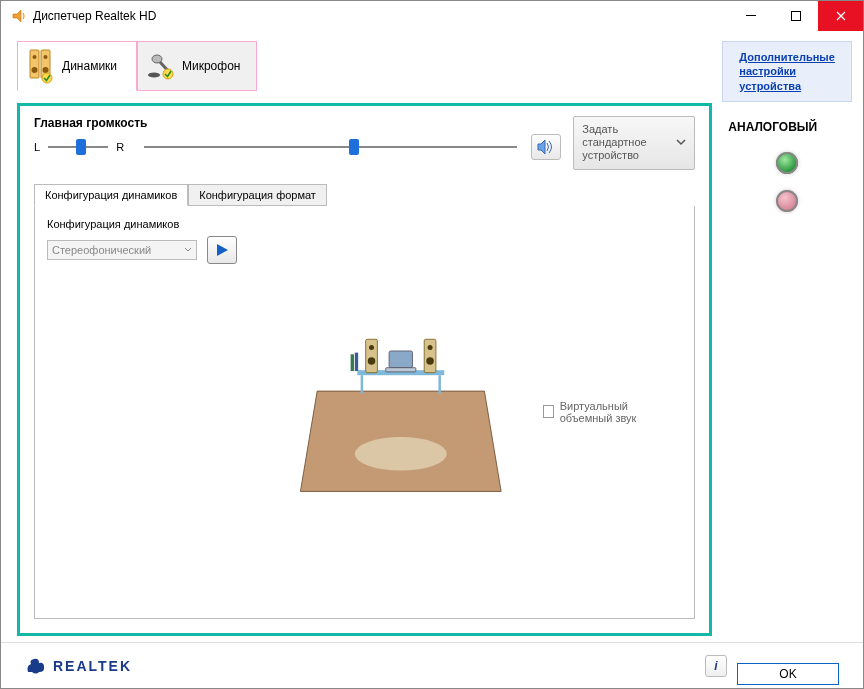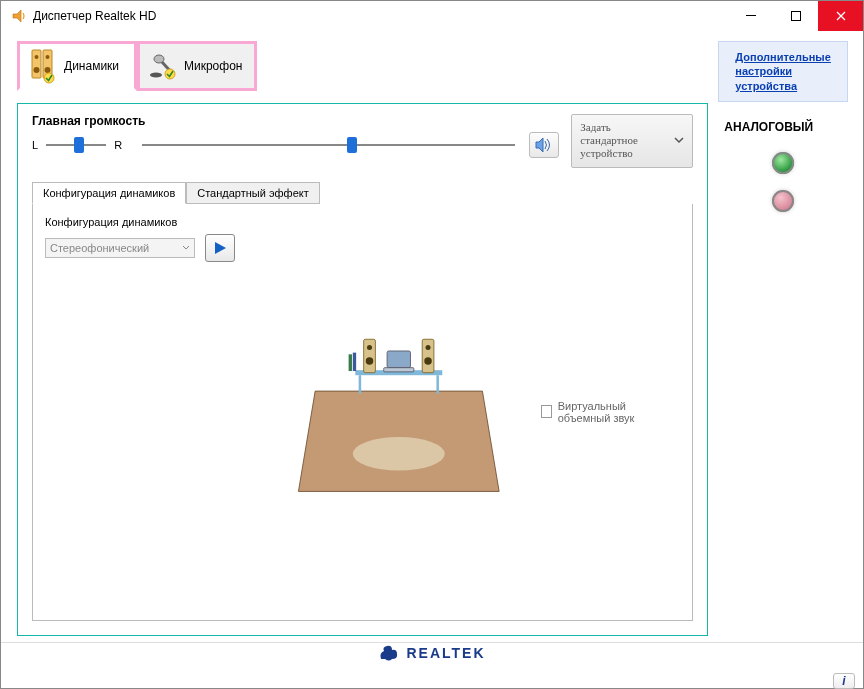--- a/index.html
+++ b/index.html
@@ -7,25 +7,25 @@
   .window { width: 864px; height: 689px; border: 1px solid #888; background: #fff; display: flex; flex-direction: column; box-shadow: 0 0 6px rgba(0,0,0,0.15); }
   .titlebar { height: 30px; display: flex; align-items: center; padding-left: 10px; background: #fff; }
   .titlebar .title-icon { width: 16px; height: 16px; margin-right: 6px; }
   .titlebar .title-text { flex: 1; font-size: 12px; color: #000; }
   .tbtn { width: 45px; height: 30px; display: flex; align-items: center; justify-content: center; color: #333; }
   .tbtn.close { background: #e81123; color: #fff; }
   .content { flex: 1; display: flex; padding: 10px 16px 6px 16px; gap: 10px; }
   .main-col { flex: 1; display: flex; flex-direction: column; }
   .side-col { width: 148px; display: flex; flex-direction: column; }
   .device-tabs { display: flex; height: 50px; margin-bottom: 12px; }
-  .device-tab { border: 3px solid #f9a8d4; display: flex; align-items: center; gap: 6px; padding: 6px 10px; background: #f0f0f0; min-width: 120px; }
+  .device-tab { border: 1px solid #f9a8d4; display: flex; align-items: center; gap: 6px; padding: 6px 10px; background: #f0f0f0; min-width: 120px; }
   .device-tab.active { background: #fff; border-bottom-color: #fff; }
   .device-tab .dt-icon { width: 28px; display:flex; align-items:center; justify-content:center; }
   .device-tab .dt-label { font-size: 12px; }
-  .panel { border: 1px solid #14b8a6; flex: 1; background: #fff; padding: 10px 14px 14px; display:flex; flex-direction:column; }
+  .panel { border: 3px solid #14b8a6; flex: 1; background: #fff; padding: 10px 14px 14px; display:flex; flex-direction:column; }
   .master-row { display:flex; align-items:flex-start; gap:12px; margin-bottom: 10px; }
   .master { flex:1; }
   .master-title { font-weight:bold; margin-bottom:4px; }
   .balance-row { display:flex; align-items:center; gap:8px; font-size:11px; }
   .slider { position:relative; height:18px; }
   .slider .track { position:absolute; top:8px; left:0; right:0; height:2px; background:#888; }
   .slider .thumb { position:absolute; top:1px; width:10px; height:16px; background:#1e6fd9; border-radius:2px; }
   .mini-slider { width:60px; }
   .main-slider { flex:1; }
   .spk-btn { width:30px; height:26px; border:1px solid #bbb; border-radius:3px; background:linear-gradient(#fdfdfd,#e8e8e8); display:flex; align-items:center; justify-content:center; margin-left:6px; }
@@ -41,21 +41,21 @@
   .play-btn { width:30px; height:28px; border:1px solid #888; border-radius:3px; background:linear-gradient(#fff,#e8e8e8); display:flex; align-items:center; justify-content:center; }
   .room { flex:1; display:flex; flex-direction:row; align-items:center; gap:8px; }
   .virtual-row { display:flex; align-items:center; gap:6px; font-size:11px; color:#666; }
   .checkbox { width:13px; height:13px; border:1px solid #999; background:#fff; }
   .adv-link { background:#e8effa; border:1px solid #c7d7ef; padding:8px 16px; margin-bottom:12px; }
   .adv-link span { color:#0a3fb1; font-weight:bold; font-size:11px; text-decoration:underline; line-height:1.3; display:block; }
   .analog-label { font-weight:bold; font-size:12px; margin: 6px 0 10px 6px; }
   .jack { width:22px; height:22px; border-radius:50%; margin:8px auto; box-shadow: inset 0 0 0 2px #888, 0 0 4px rgba(0,0,0,0.2); }
   .jack.green { background: radial-gradient(circle at 40% 35%, #9fe8a1, #2d9a3f 60%, #1d6b2a); }
   .jack.pink  { background: radial-gradient(circle at 40% 35%, #f5c2cd, #d88a9a 60%, #b56d7c); }
-  .footer { height:46px; border-top:1px solid #ddd; display:flex; align-items:center; padding:0 8px; gap:10px;flex-direction:column; }
+  .footer { height:46px; border-top:1px solid #ddd; display:flex; align-items:center; padding:0 24px; gap:10px; }
   .realtek-logo { color:#1a3a8a; font-weight:bold; letter-spacing:2px; font-size:14px; display:flex; align-items:center; gap:6px;}
   .info-btn { width:22px; height:22px; border:1px solid #bbb; border-radius:3px; background:linear-gradient(#fff,#eee); display:flex; align-items:center; justify-content:center; font-style:italic; color:#1a3a8a; font-weight:bold; margin-left:auto; }
   .ok-btn { width:102px; height:22px; border:1px solid #0a62c4; background:#fff; font-size:12px;margin-top:16px; }
 </style>
 </head>
 <body>
 
 <div class="window">
 
   <div class="titlebar">
@@ -136,30 +136,30 @@
               <div class="spk-btn">
                 <svg width="18" height="16" viewBox="0 0 18 16">
                     <path d="M1 5 L4 5 L8 1 L8 15 L4 11 L1 11 Z" fill="#6aa3e8" stroke="#3a6ab0"></path>
                     <path d="M10 4 Q13 8 10 12" stroke="#3a6ab0" fill="none"></path>
                     <path d="M12 2 Q17 8 12 14" stroke="#3a6ab0" fill="none"></path>
                   </svg>
               </div>
             </div>
           </div>
           <div class="default-btn">
-            <span style="max-width:90px;line-height:1.2;font-family:Liberation Serif, serif;">Задать стандартное устройство</span>
+            <span style="max-width:90px;line-height:1.2;">Задать стандартное устройство</span>
             <span><svg width="10" height="10">
                   <path d="M1 3 L5 7 L9 3" stroke="#555" fill="none" stroke-width="1.5"></path>
                 </svg></span>
           </div>
         </div>
 
         <div class="subtabs">
           <div class="subtab active"><span>Конфигурация динамиков</span></div>
-          <div class="subtab"><span>Стандартный эффект</span></div>
+          <div class="subtab"><span>Конфигурация формат</span></div>
         </div>
 
         <div class="subpanel">
           <div class="config-box">
             <div class="config-label">Конфигурация динамиков</div>
             <div class="config-row">
               <div class="config-select">
                 <span>Стереофонический</span>
                 <span><svg width="8" height="8">
                       <path d="M1 2 L4 5 L7 2" stroke="#888" fill="none"></path>

